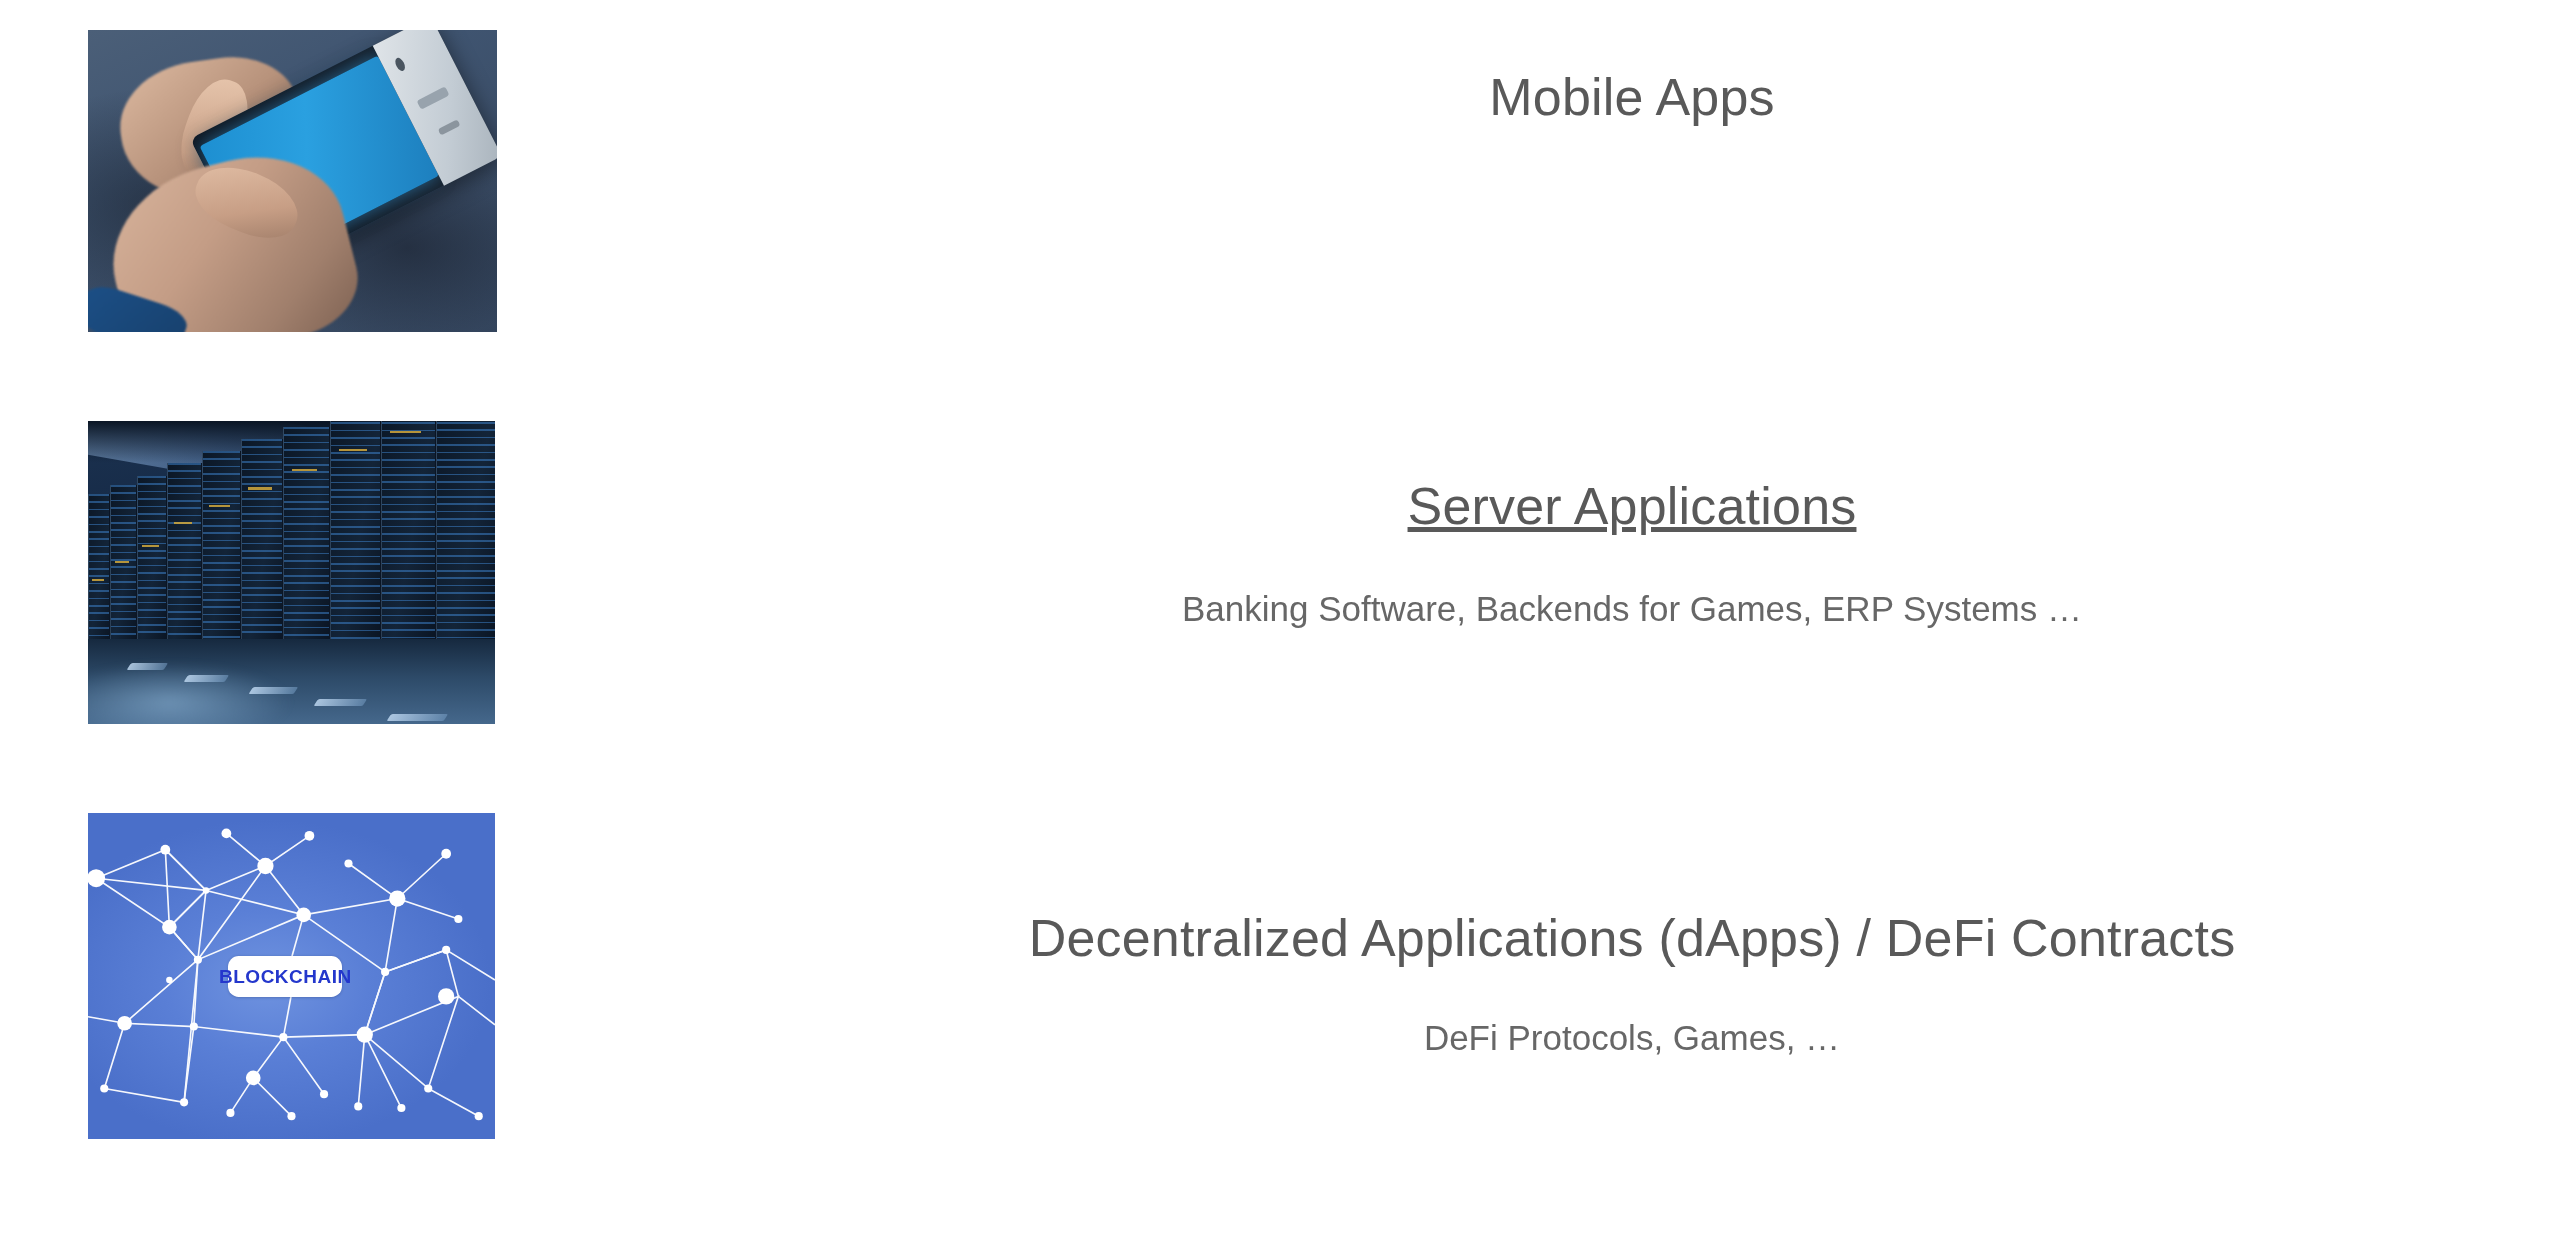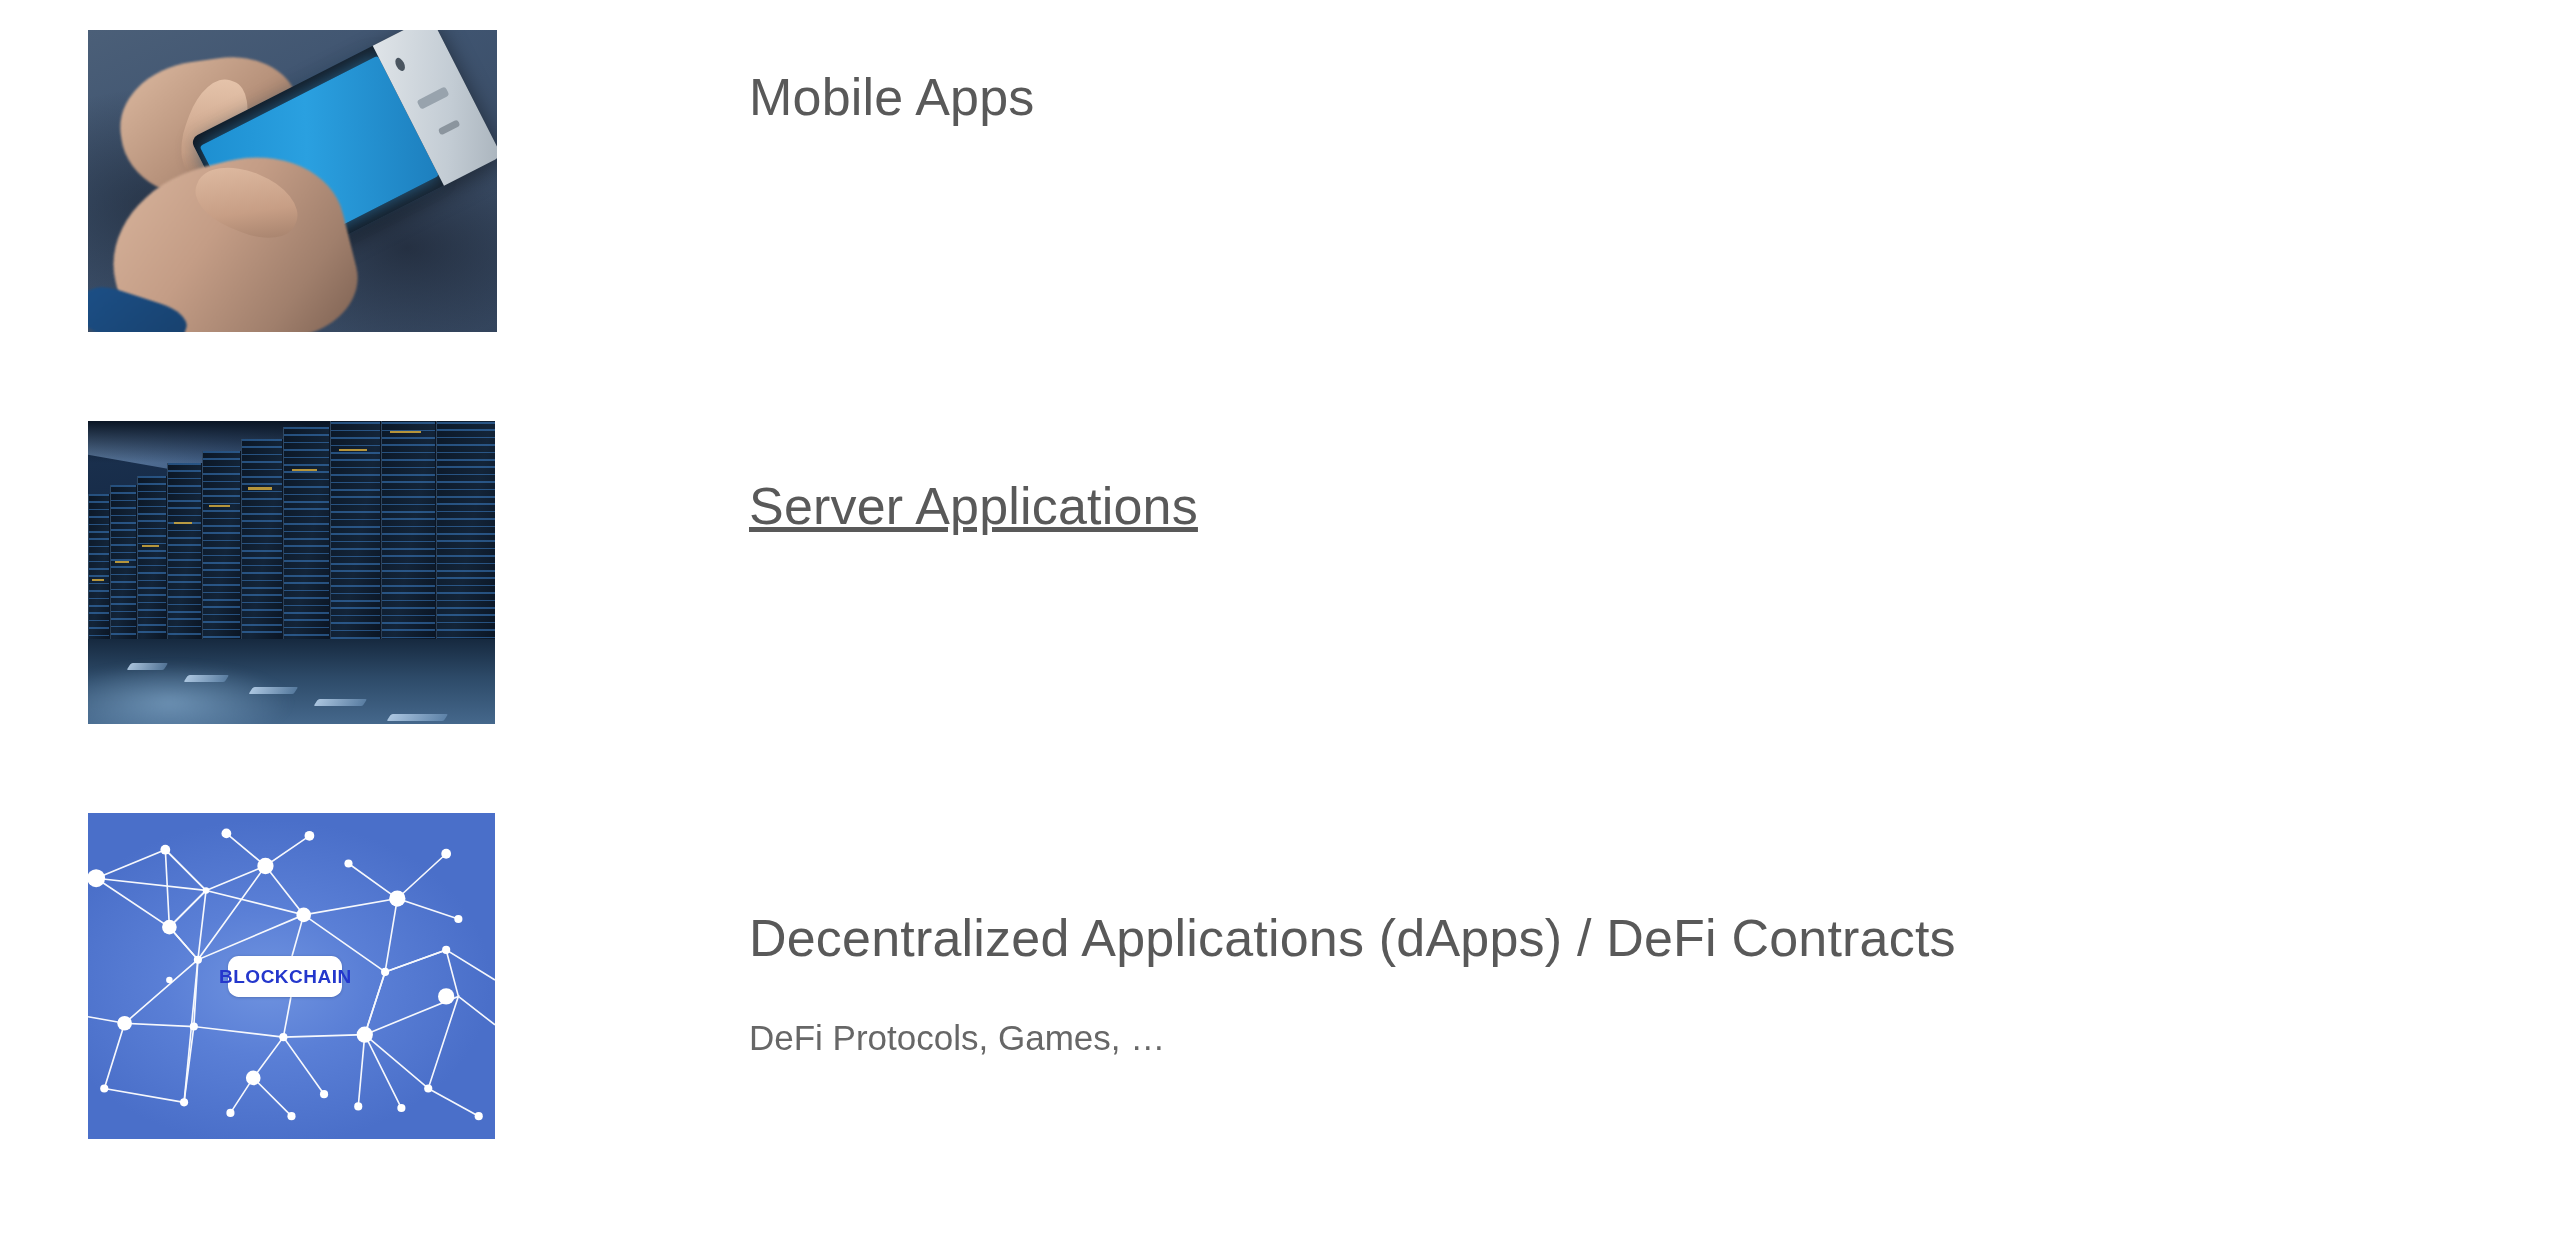--- a/index.html
+++ b/index.html
@@ -13,20 +13,21 @@
     font-family: "Liberation Sans", sans-serif;
     -webkit-font-smoothing: antialiased;
     overflow: hidden;
   }
 
   .page {
     position: relative;
     width: 2576px;
     height: 1237px;
     background: #ffffff;
+    text-align: center;
   }
 
   
   .feature-row {
     position: absolute;
     left: 0;
     width: 2576px;
   }
   .thumb {
     position: absolute;
@@ -371,20 +372,21 @@
         <div class="tile" style="left:10%; bottom:18%; width:9%;"></div>
         <div class="tile" style="left:24%; bottom:14%; width:10%;"></div>
         <div class="tile" style="left:40%; bottom:10%; width:11%;"></div>
         <div class="tile" style="left:56%; bottom:6%;  width:12%;"></div>
         <div class="tile" style="left:74%; bottom:1%;  width:14%;"></div>
       </div>
     </div>
 
     <div class="text-col">
       <h2 class="feature-title">Server Applications</h2>
+      <p class="feature-desc">Banking Software, Backends for Games, ERP Systems …</p>
     </div>
   </section>
 
   <section class="feature-row" id="row-dapps">
 
     <div class="thumb">
       <div class="thumb-inner photo-blockchain">
         <svg class="bc-svg" viewBox="0 0 500 400" preserveAspectRatio="none">
           <g stroke="#ffffff" stroke-width="2" fill="none" opacity="0.95">
             <path d="M10,80 L95,45 L145,95 L10,80"></path>

